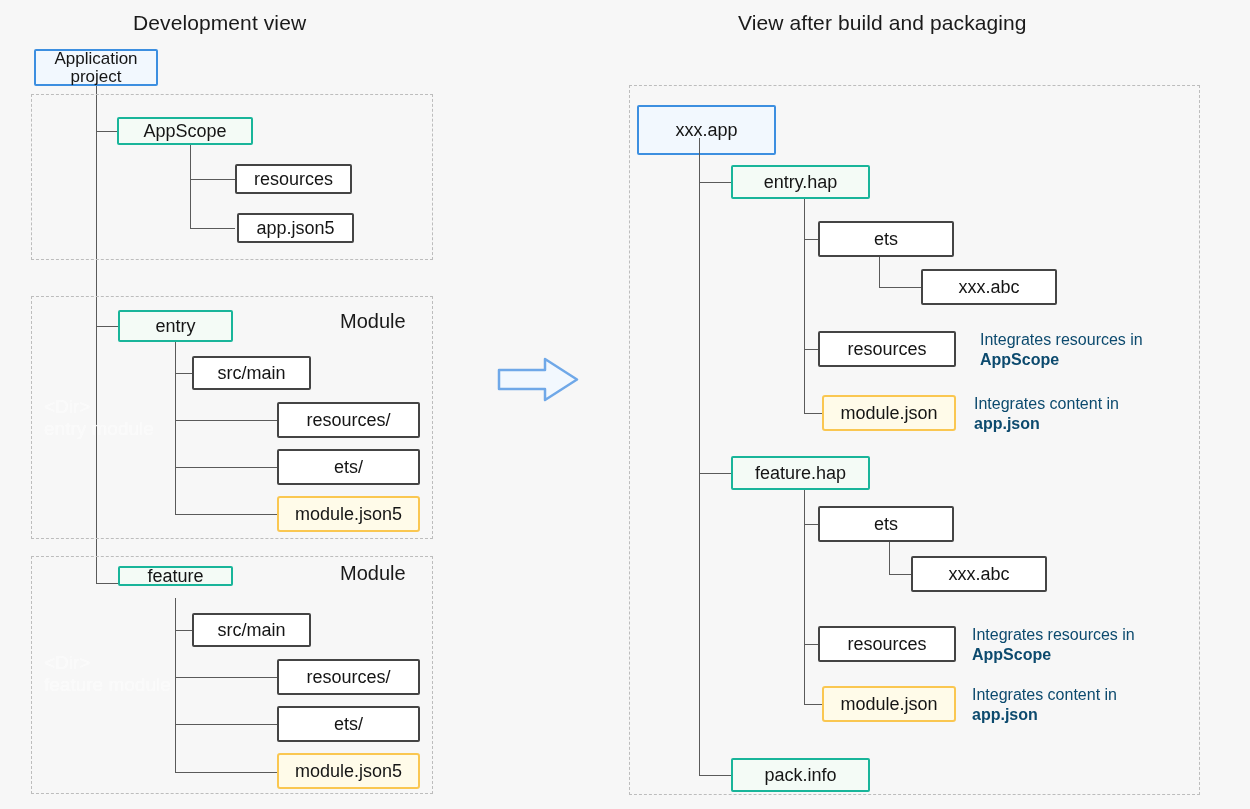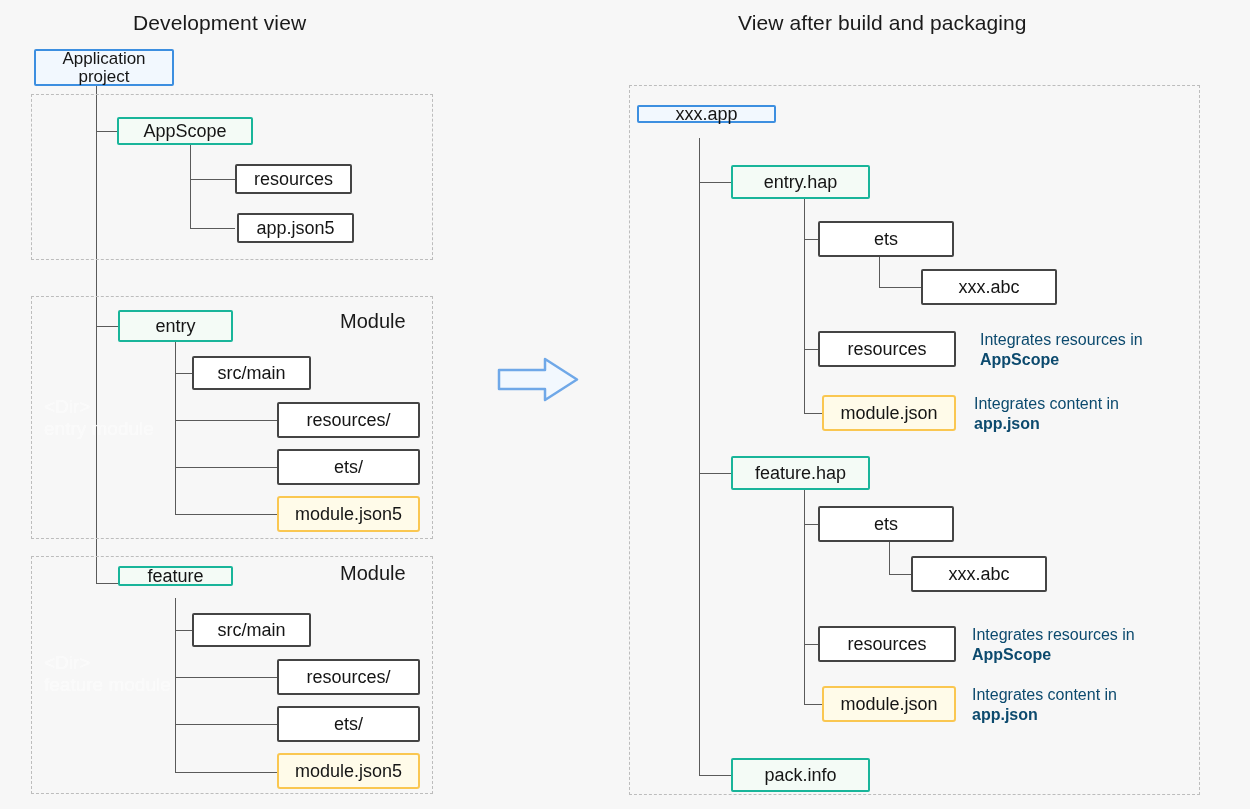--- a/index.html
+++ b/index.html
@@ -104,21 +104,21 @@
   .arrow{position:absolute;}
 </style>
 </head>
 <body>
 
 <div id="stage">
 
   <div id="title-right" class="title">View after build and packaging</div>
   <div id="title-left" class="title">Development view</div>
 
-  <div class="node blue twoline" style="left:34px;top:49px;width:140px;height:37px;">
+  <div class="node blue twoline" style="left:34px;top:49px;width:124px;height:37px;">
     <span>Application</span>
     <span>project</span>
   </div>
 
   <div class="ln lnv" style="left:96px;top:86px;height:497px;"></div>
 
   <div class="dashgroup" style="left:31px;top:94px;width:402px;height:166px;"></div>
 
   <div class="ln lnh" style="left:96px;top:131px;width:21px;"></div>
 
@@ -200,21 +200,21 @@
   </div>
 
   <div class="arrow" style="left:497px;top:357px;width:82px;height:45px;">
     <svg width="82" height="45" viewBox="0 0 82 45">
       <polygon points="2,13 48,13 48,2 80,22.5 48,43 48,32 2,32" fill="#f2f8fe" stroke="#6fa8e8" stroke-width="2.5" stroke-linejoin="round"></polygon>
     </svg>
   </div>
 
   <div class="dashgroup" style="left:629px;top:85px;width:571px;height:710px;"></div>
 
-  <div class="node blue" style="left:637px;top:105px;width:139px;height:18px;">
+  <div class="node blue" style="left:637px;top:105px;width:139px;height:50px;">
     <span>xxx.app</span>
   </div>
 
   <div class="ln lnv" style="left:699px;top:138px;height:637px;"></div>
   <div class="ln lnh" style="left:699px;top:182px;width:32px;"></div>
   <div class="ln lnh" style="left:699px;top:473px;width:32px;"></div>
   <div class="ln lnh" style="left:699px;top:775px;width:32px;"></div>
 
   <div class="node green" style="left:731px;top:165px;width:139px;height:34px;">
     <span>entry.hap</span>

